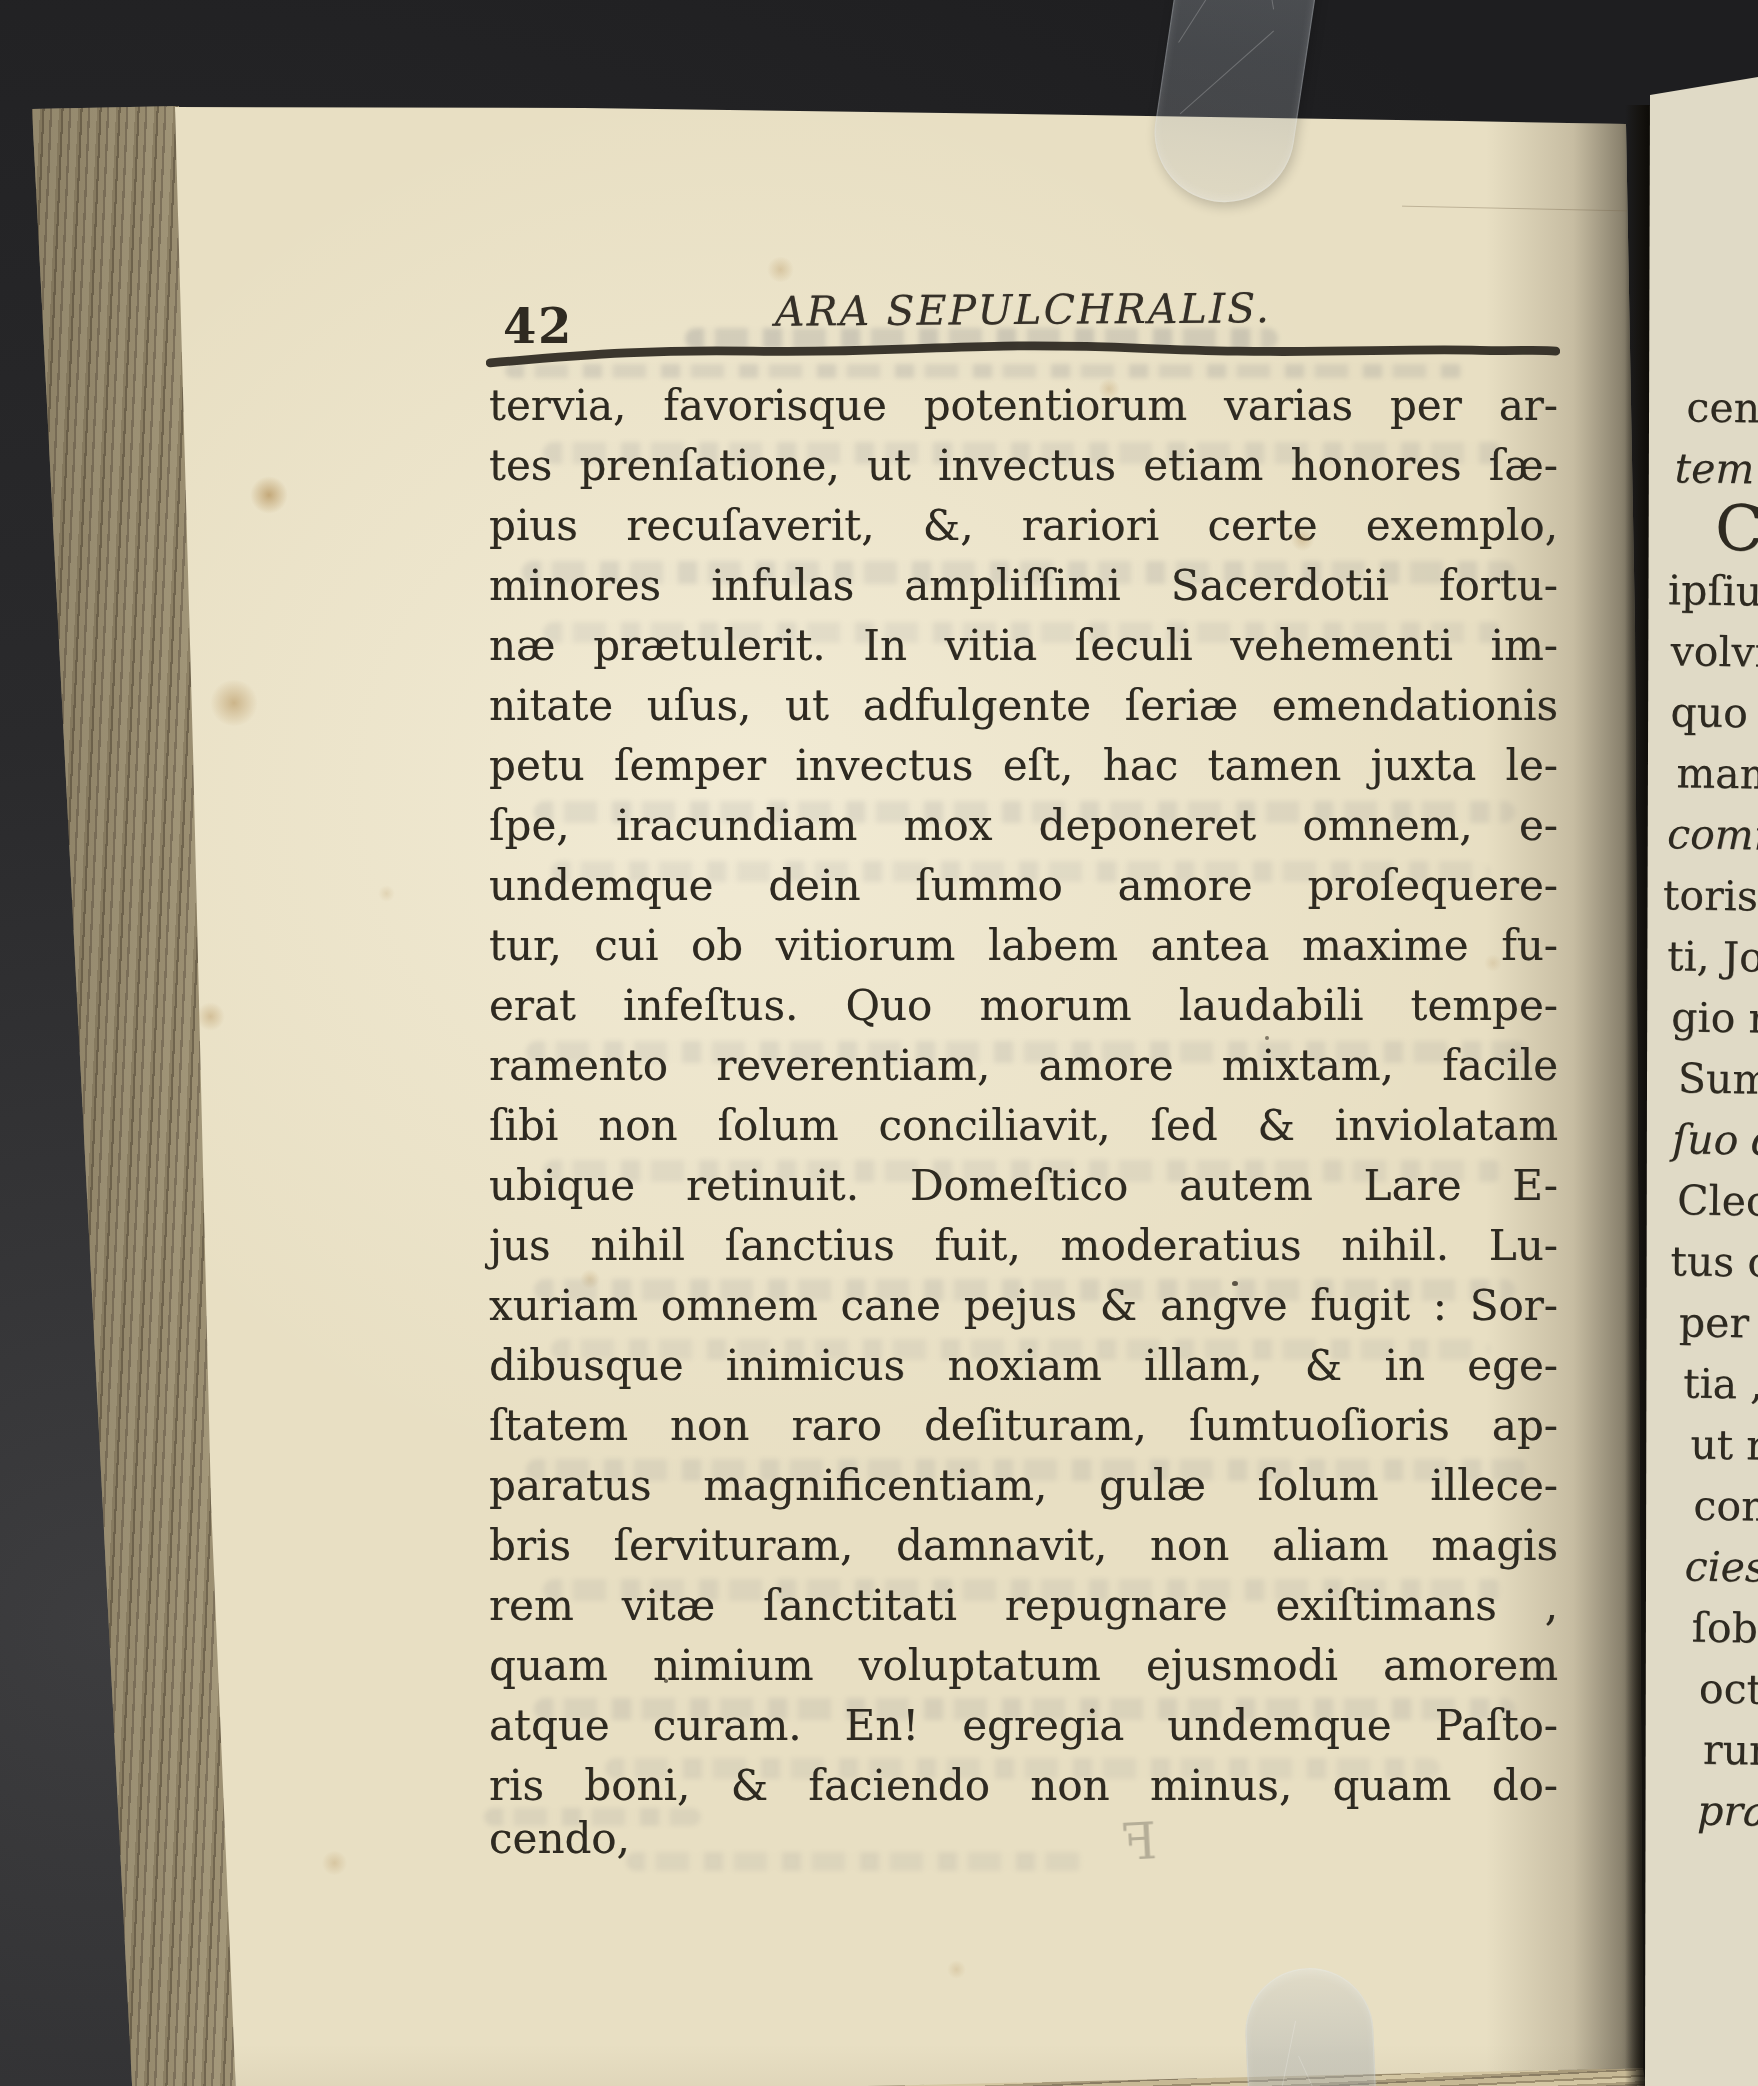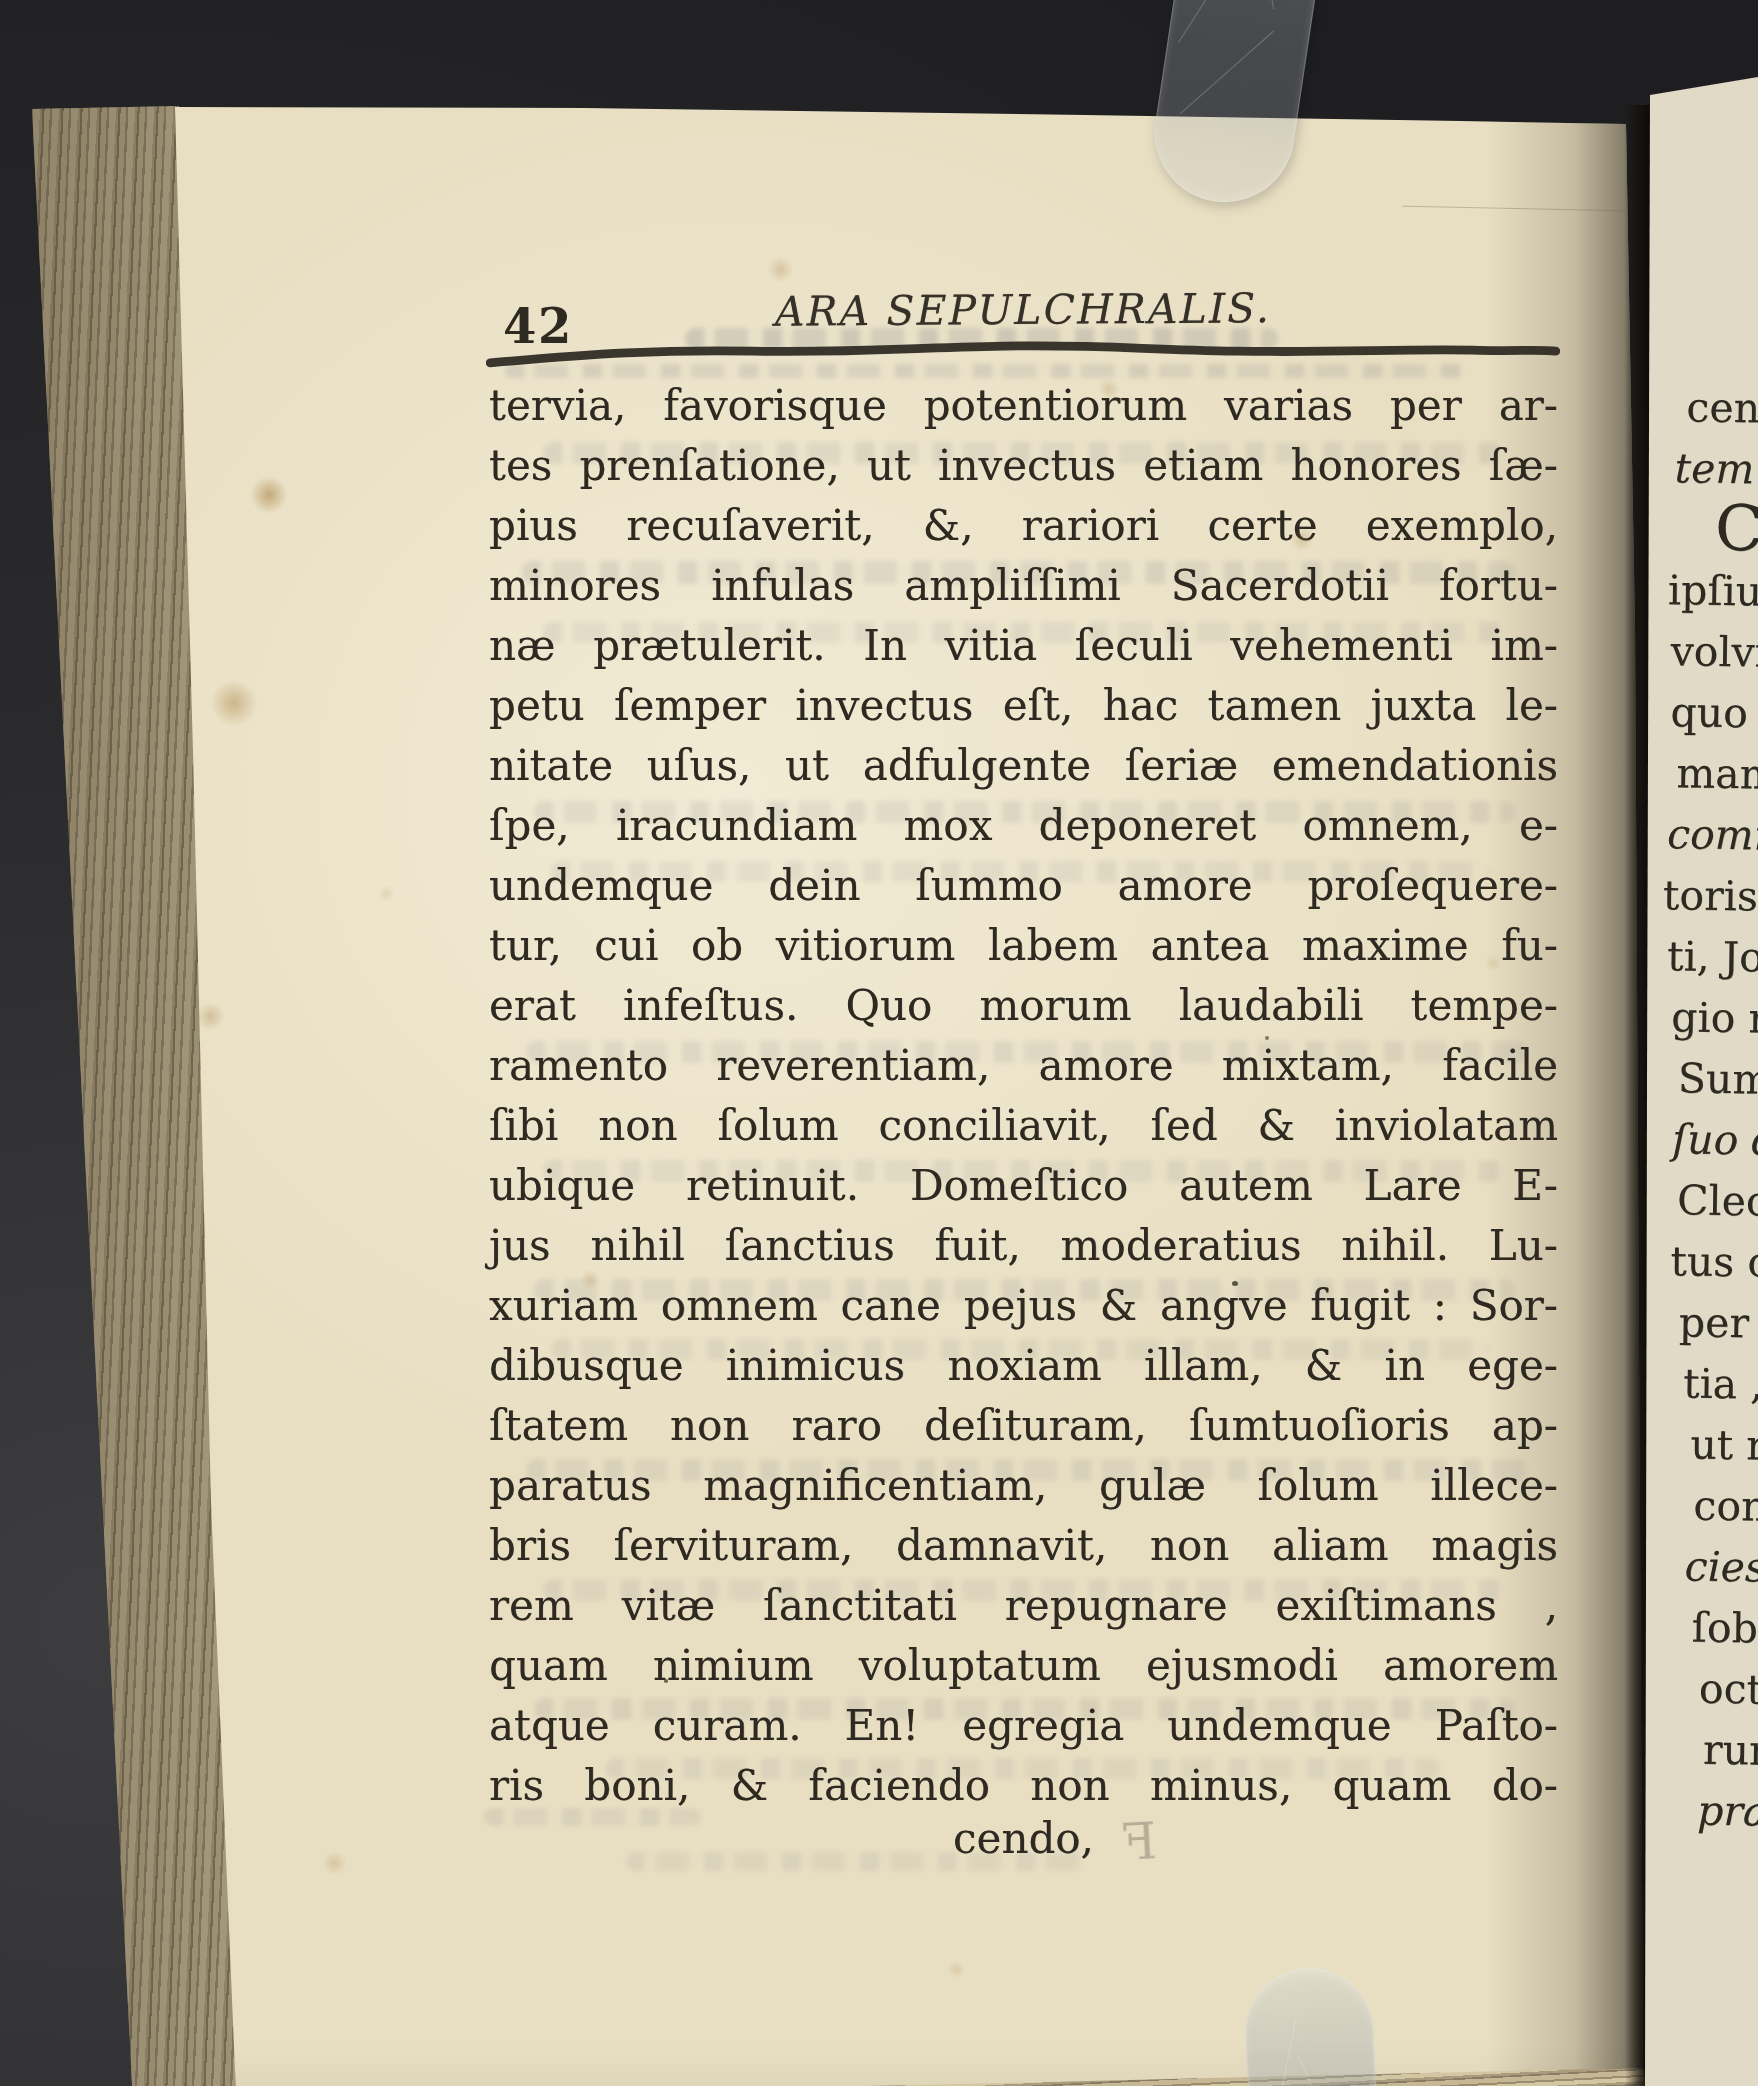--- a/index.html
+++ b/index.html
@@ -52,21 +52,21 @@
   }
   #header-rule{position:absolute; left:486px; top:336px; width:1074px; height:42px;}
   
   #text-col{position:absolute; left:489px; top:376px; width:1069px; color:#2e2a21;}
   .line{
     height:60px; line-height:60px; font-size:42px;
     text-align:justify; text-align-last:justify; white-space:nowrap;
     text-shadow:0.3px 0.4px 0.5px rgba(46,40,30,.42);
   }
   #catchword{
-    position:absolute; left:489px; top:1814px; width:1069px; text-align:center;
+    position:absolute; left:489px; top:1814px; width:1069px; text-align:left;
     font-size:42px; color:#2e2a21; text-shadow:0.3px 0.4px 0.5px rgba(46,40,30,.42);
   }
   
   .ghost{
     position:absolute; border-radius:11px; filter:blur(2.5px);
     background:repeating-linear-gradient(90deg, rgba(82,88,104,.75) 0 19px, rgba(82,88,104,.08) 19px 30px, rgba(82,88,104,.6) 30px 63px, rgba(82,88,104,.05) 63px 78px);
   }
   #ghost-signature{
     position:absolute; left:1122px; top:1813px; font-size:50px; color:#8d8776;
     opacity:.55; transform:scaleX(-1) rotate(3deg); filter:blur(0.6px);
@@ -165,22 +165,22 @@
     <svg id="header-rule" viewBox="0 0 2572 100">
       <path d="M10,64 C260,42 420,32 640,36 C900,40 1000,28 1240,24 C1480,20 1560,32 1800,36 C2040,40 2200,30 2380,34 C2470,36 2530,32 2562,36" fill="none" stroke="#2b2720" stroke-width="21" stroke-linecap="round" opacity=".92"></path>
     </svg>
 
     <div id="text-col">
       <div class="line">tervia, favorisque potentiorum varias per ar-</div>
       <div class="line">tes prenſatione, ut invectus etiam honores ſæ-</div>
       <div class="line">pius recuſaverit, &amp;, rariori certe exemplo,</div>
       <div class="line">minores infulas ampliſſimi Sacerdotii fortu-</div>
       <div class="line">næ prætulerit.  In vitia ſeculi vehementi im-</div>
+      <div class="line">nitate uſus, ut adfulgente ſeriæ emendationis</div>
       <div class="line">petu ſemper invectus eſt, hac tamen juxta le-</div>
-      <div class="line">nitate uſus, ut adfulgente ſeriæ emendationis</div>
       <div class="line">ſpe, iracundiam mox deponeret omnem, e-</div>
       <div class="line">undemque dein ſummo amore proſequere-</div>
       <div class="line">tur, cui ob vitiorum labem antea maxime fu-</div>
       <div class="line">erat infeſtus.  Quo morum laudabili tempe-</div>
       <div class="line">ramento reverentiam, amore mixtam, facile</div>
       <div class="line">ſibi non ſolum conciliavit, ſed &amp; inviolatam</div>
       <div class="line">ubique retinuit.  Domeſtico autem Lare E-</div>
       <div class="line">jus nihil ſanctius fuit, moderatius nihil.  Lu-</div>
       <div class="line">xuriam omnem cane pejus &amp; angve fugit : Sor-</div>
       <div class="line">dibusque inimicus noxiam illam, &amp; in ege-</div>

